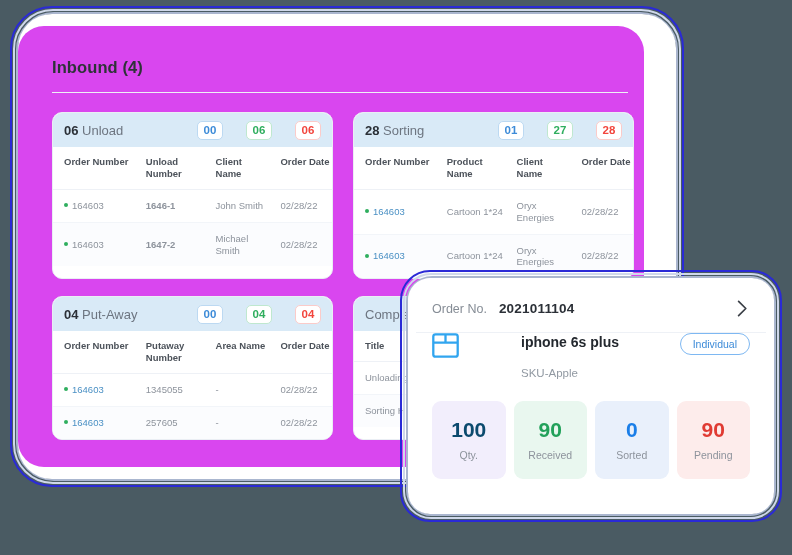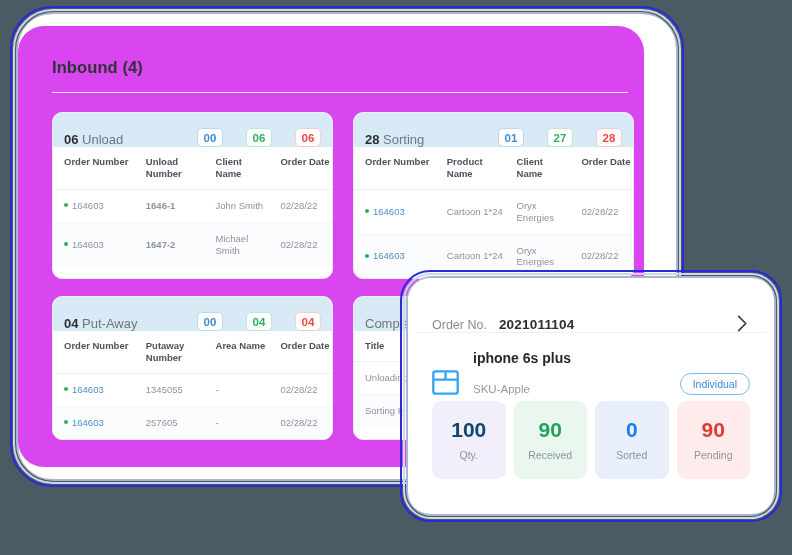--- a/index.html
+++ b/index.html
@@ -86,21 +86,21 @@
     border: 1px solid #eaeef4;
     border-radius: 10px;
     box-sizing: border-box;
     overflow: hidden;
   }
 
   .card-head {
     height: 34px;
     background: #d9eaf7;
     display: flex;
-    align-items: flex-end;
+    align-items: center;
     padding: 0 11px;
     box-sizing: border-box;
   }
   .card-head-title {
     font-size: 13px;
     color: #6d7580;
     white-space: nowrap;
     overflow: hidden;
   }
   .card-head-title b {
@@ -198,21 +198,21 @@
     background: #ffffff;
     border-radius: 16px;
     overflow: hidden;
   }
 
   #detail-head {
     position: absolute;
     left: 0; top: 0;
     width: 350px; height: 48px;
     display: flex;
-    align-items: flex-end;
+    align-items: center;
     padding: 0 18px 0 16px;
     box-sizing: border-box;
     border-bottom: 1px solid #eef1f6;
   }
   #order-no-label {
     font-size: 12.5px;
     color: #868d96;
     margin-right: 12px;
   }
   #order-no-value {
@@ -226,23 +226,24 @@
     color: #3a3f46;
     display: flex;
     align-items: center;
   }
 
   #product-row {
     position: absolute;
     left: 0; top: 48px;
     width: 350px; height: 62px;
     display: flex;
-    align-items: flex-end;
+    align-items: flex-start;
     padding: 0 16px;
     box-sizing: border-box;
+    gap: 48px;
   }
   #box-icon { flex: 0 0 auto; margin-right: 14px; display:flex; align-items:center; }
   #product-text { flex: 1 1 auto; }
   #product-name {
     font-size: 14px;
     font-weight: 700;
     color: #23282e;
     line-height: 1.3;
   }
   #product-sku {

